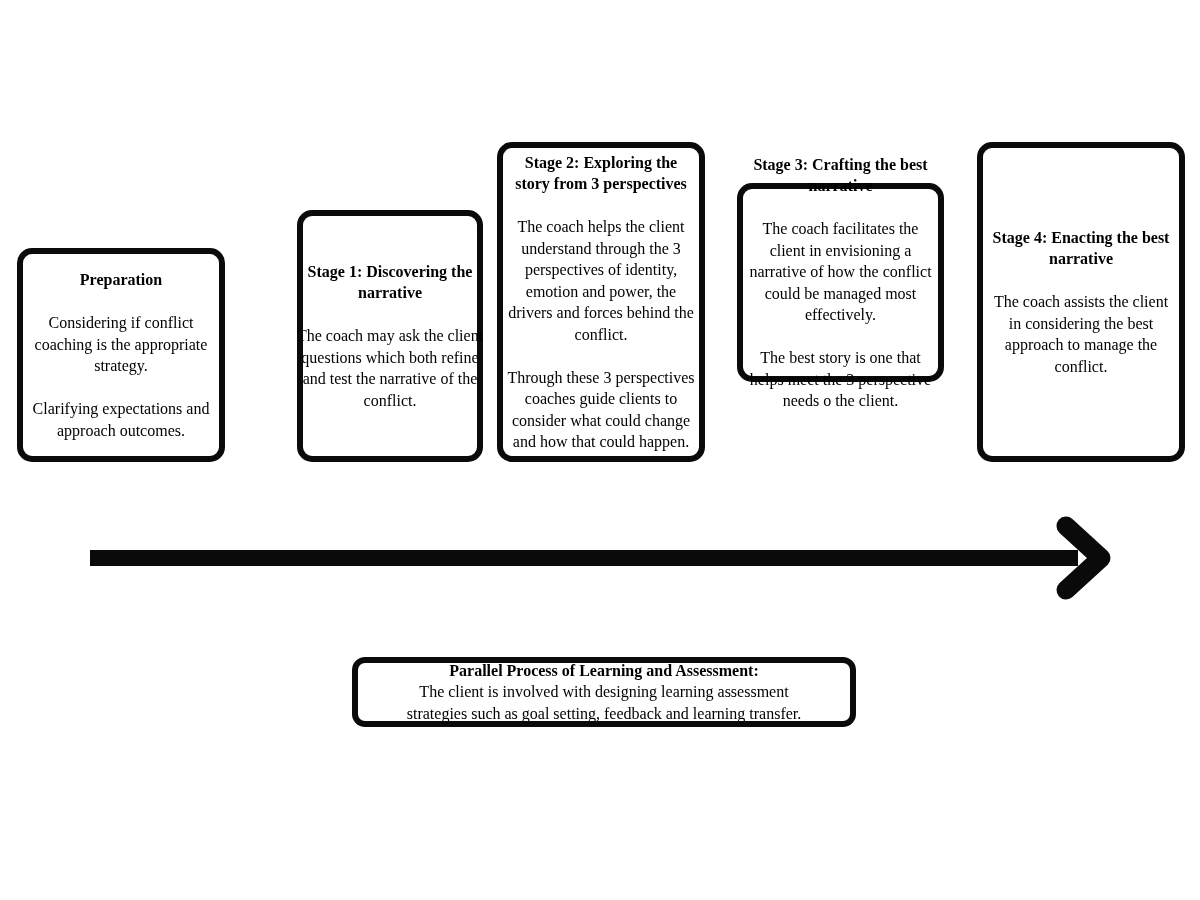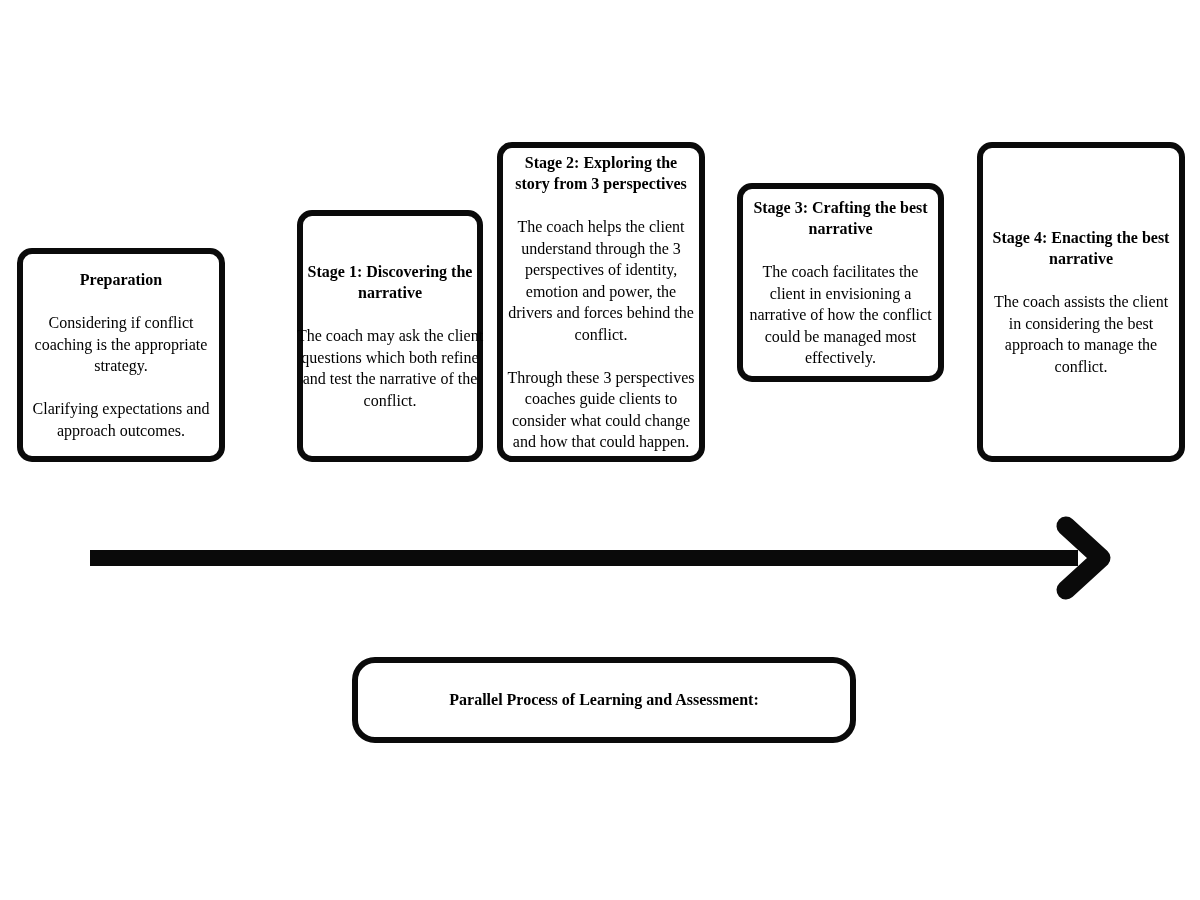--- a/index.html
+++ b/index.html
@@ -41,21 +41,21 @@
     margin: 21.5px 0 0 0;
   }
   .parallel-box .box-para {
     margin: 0;
   }
   .stage-1 { left: 17px;  top: 248px; width: 208px; height: 214px; }
   .stage-2 { left: 258px; top: 210px; width: 186px; height: 252px; margin-left: 39px; }
   .stage-3 { left: 497px; top: 142px; width: 208px; height: 320px; }
   .stage-4 { left: 737px; top: 183px; width: 207px; height: 199px; }
   .stage-5 { left: 977px; top: 142px; width: 208px; height: 320px; }
-  .parallel-box { left: 352px; top: 657px; width: 504px; height: 86px; border-radius: 23px; }
+  .parallel-box { left: 352px; top: 657px; width: 504px; height: 70px; border-radius: 13px; }
   .arrow-svg {
     position: absolute;
     left: 85px;
     top: 512px;
     pointer-events: none;
   }
 </style>
 </head>
 <body>
 
@@ -95,33 +95,38 @@
   </div>
 
   <div class="stage-box stage-4">
     <div class="box-title">Stage 3: Crafting the best
 narrative</div>
     <div class="box-para">The coach facilitates the
 client in envisioning a
 narrative of how the conflict
 could be managed most
 effectively.</div>
+    <div class="box-para">The best story is one that
+helps meet the 3 perspective
+needs o the client.</div>
   </div>
 
   <div class="stage-box stage-5">
     <div class="box-title">Stage 4: Enacting the best
 narrative</div>
     <div class="box-para">The coach assists the client
 in considering the best
 approach to manage the
 conflict.</div>
   </div>
 
   <svg class="arrow-svg" width="1040" height="96" viewBox="0 0 1040 96" aria-hidden="true">
     <line x1="5" y1="46" x2="993" y2="46" stroke="#0a0a0a" stroke-width="16"></line>
     <path d="M 981 14 L 1016 46 L 981 78" fill="none" stroke="#0a0a0a" stroke-width="19" stroke-linecap="round" stroke-linejoin="round"></path>
   </svg>
 
   <div class="parallel-box">
     <div class="box-title">Parallel Process of Learning and Assessment:</div>
+    <div class="box-para">The client is involved with designing learning assessment
+strategies such as goal setting, feedback and learning transfer.</div>
   </div>
 
 </div>
 
 </body></html>

